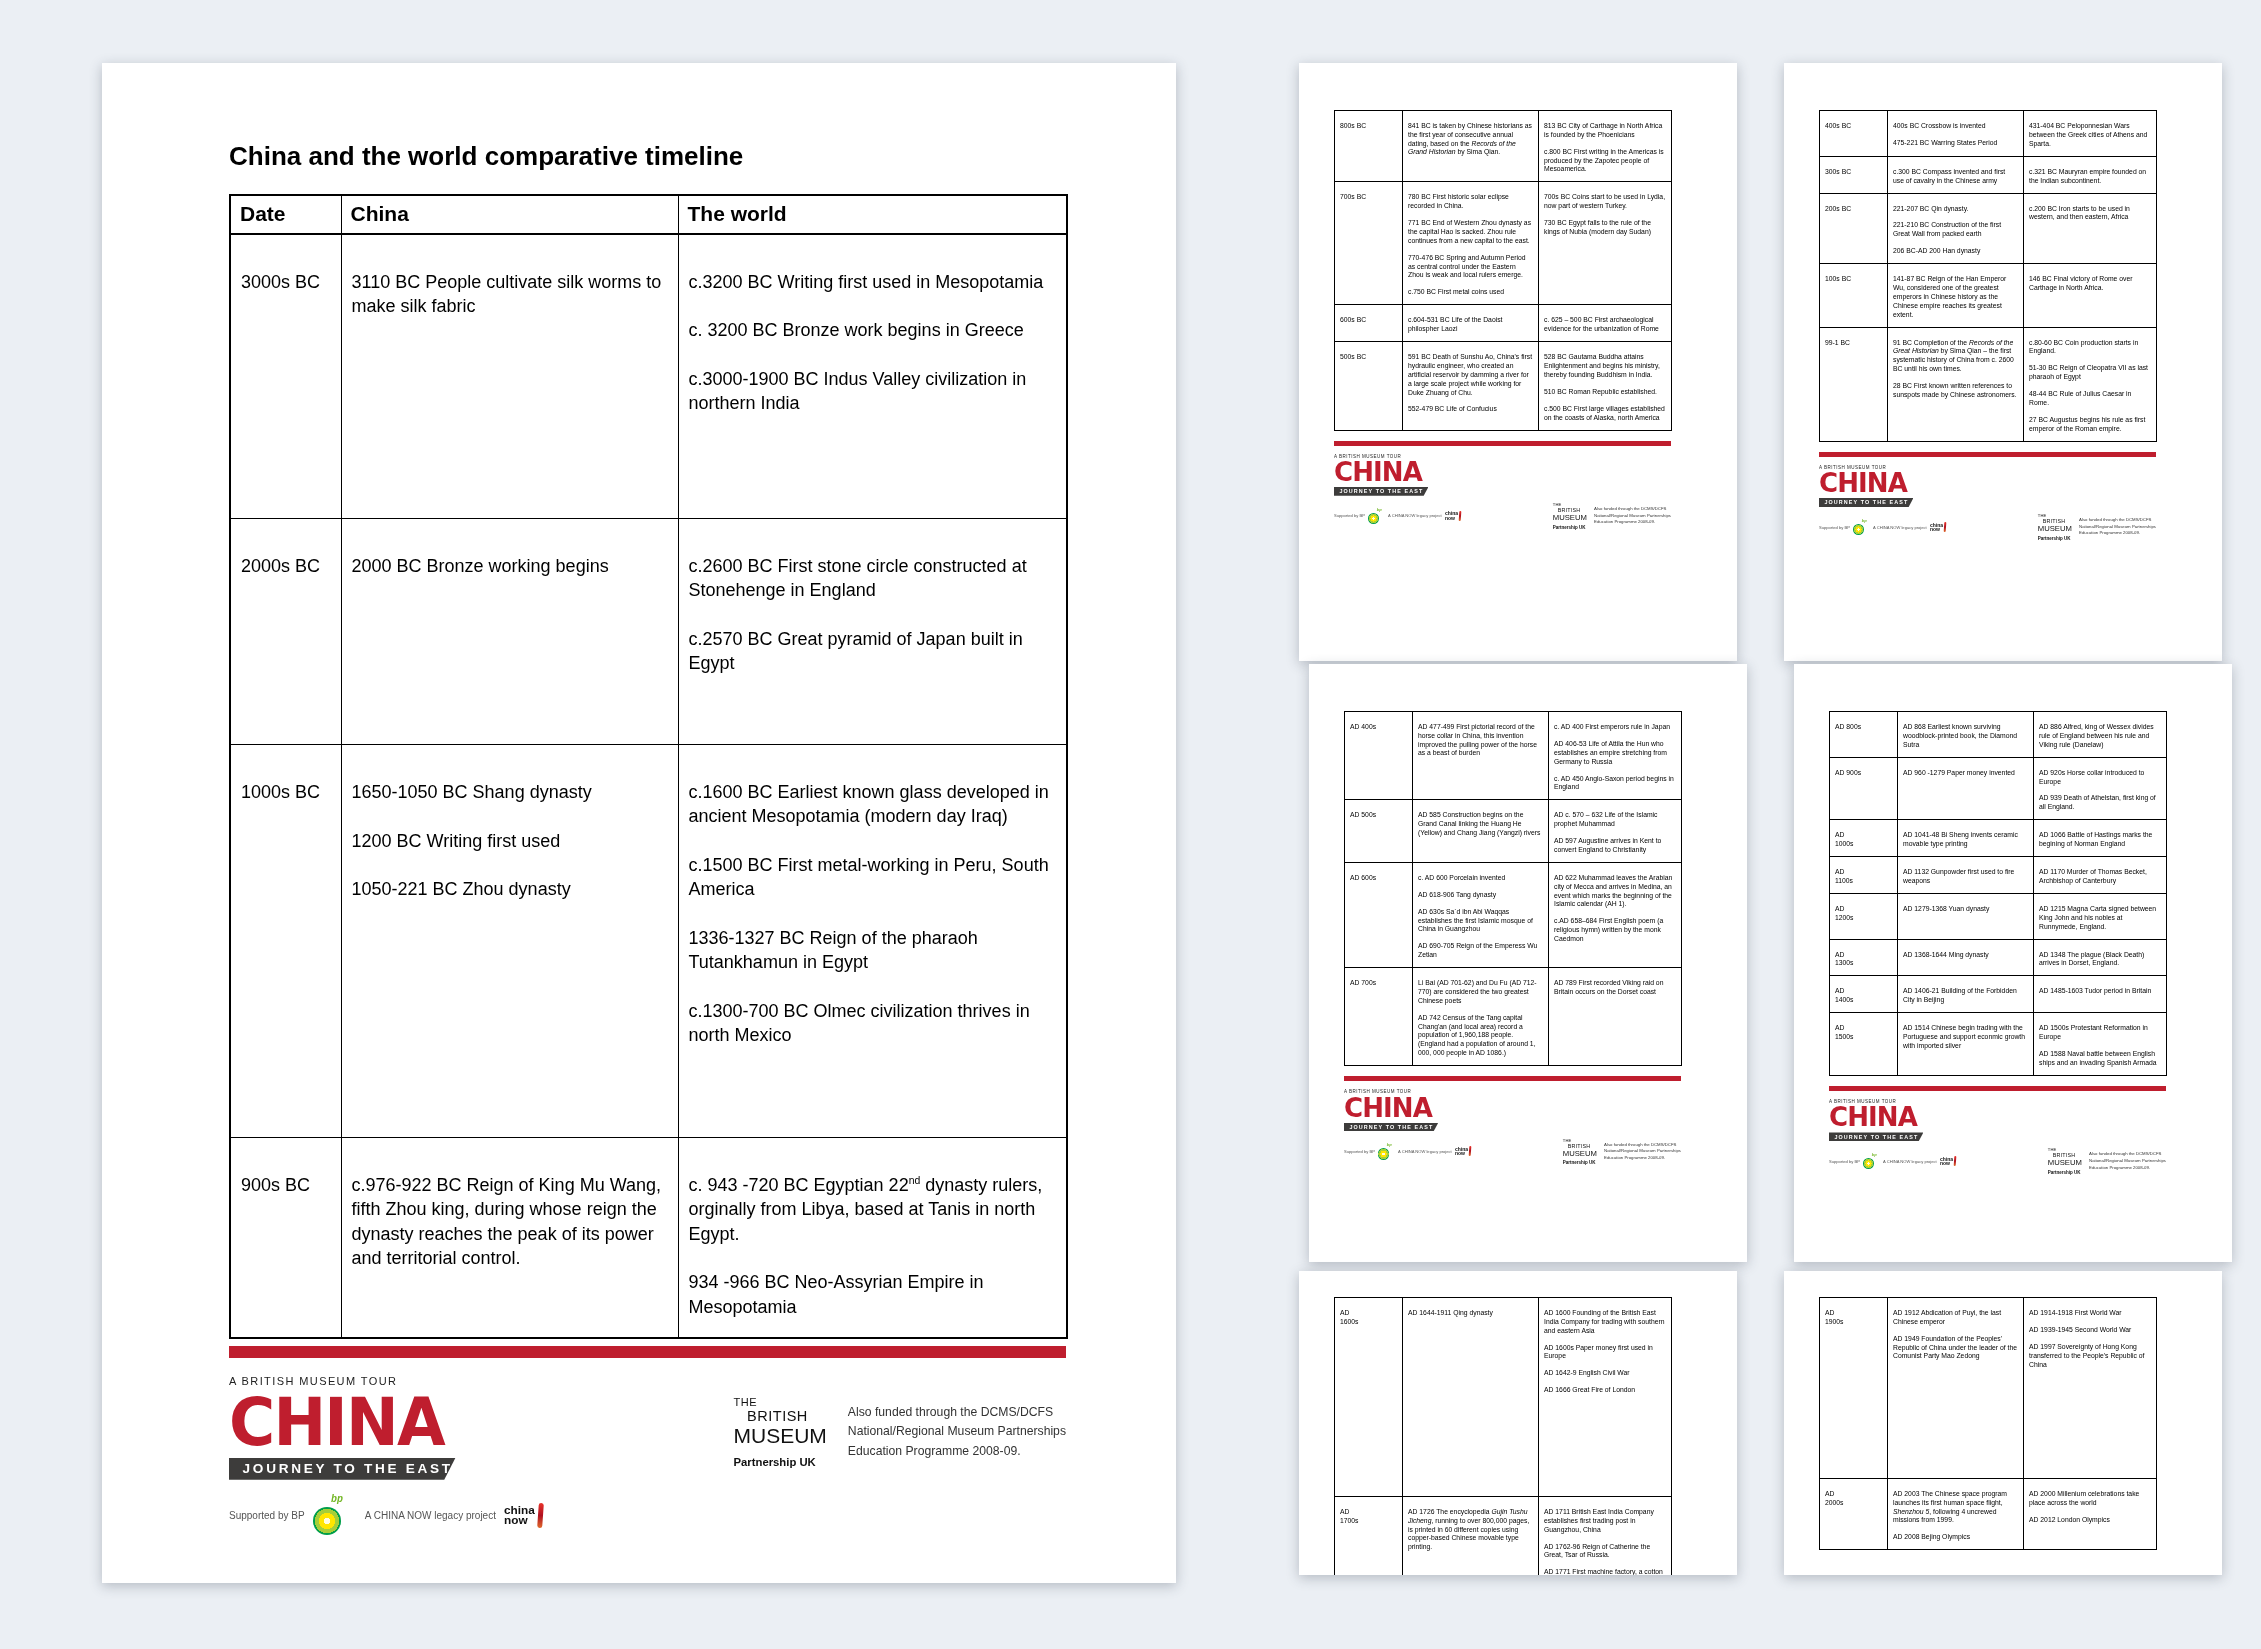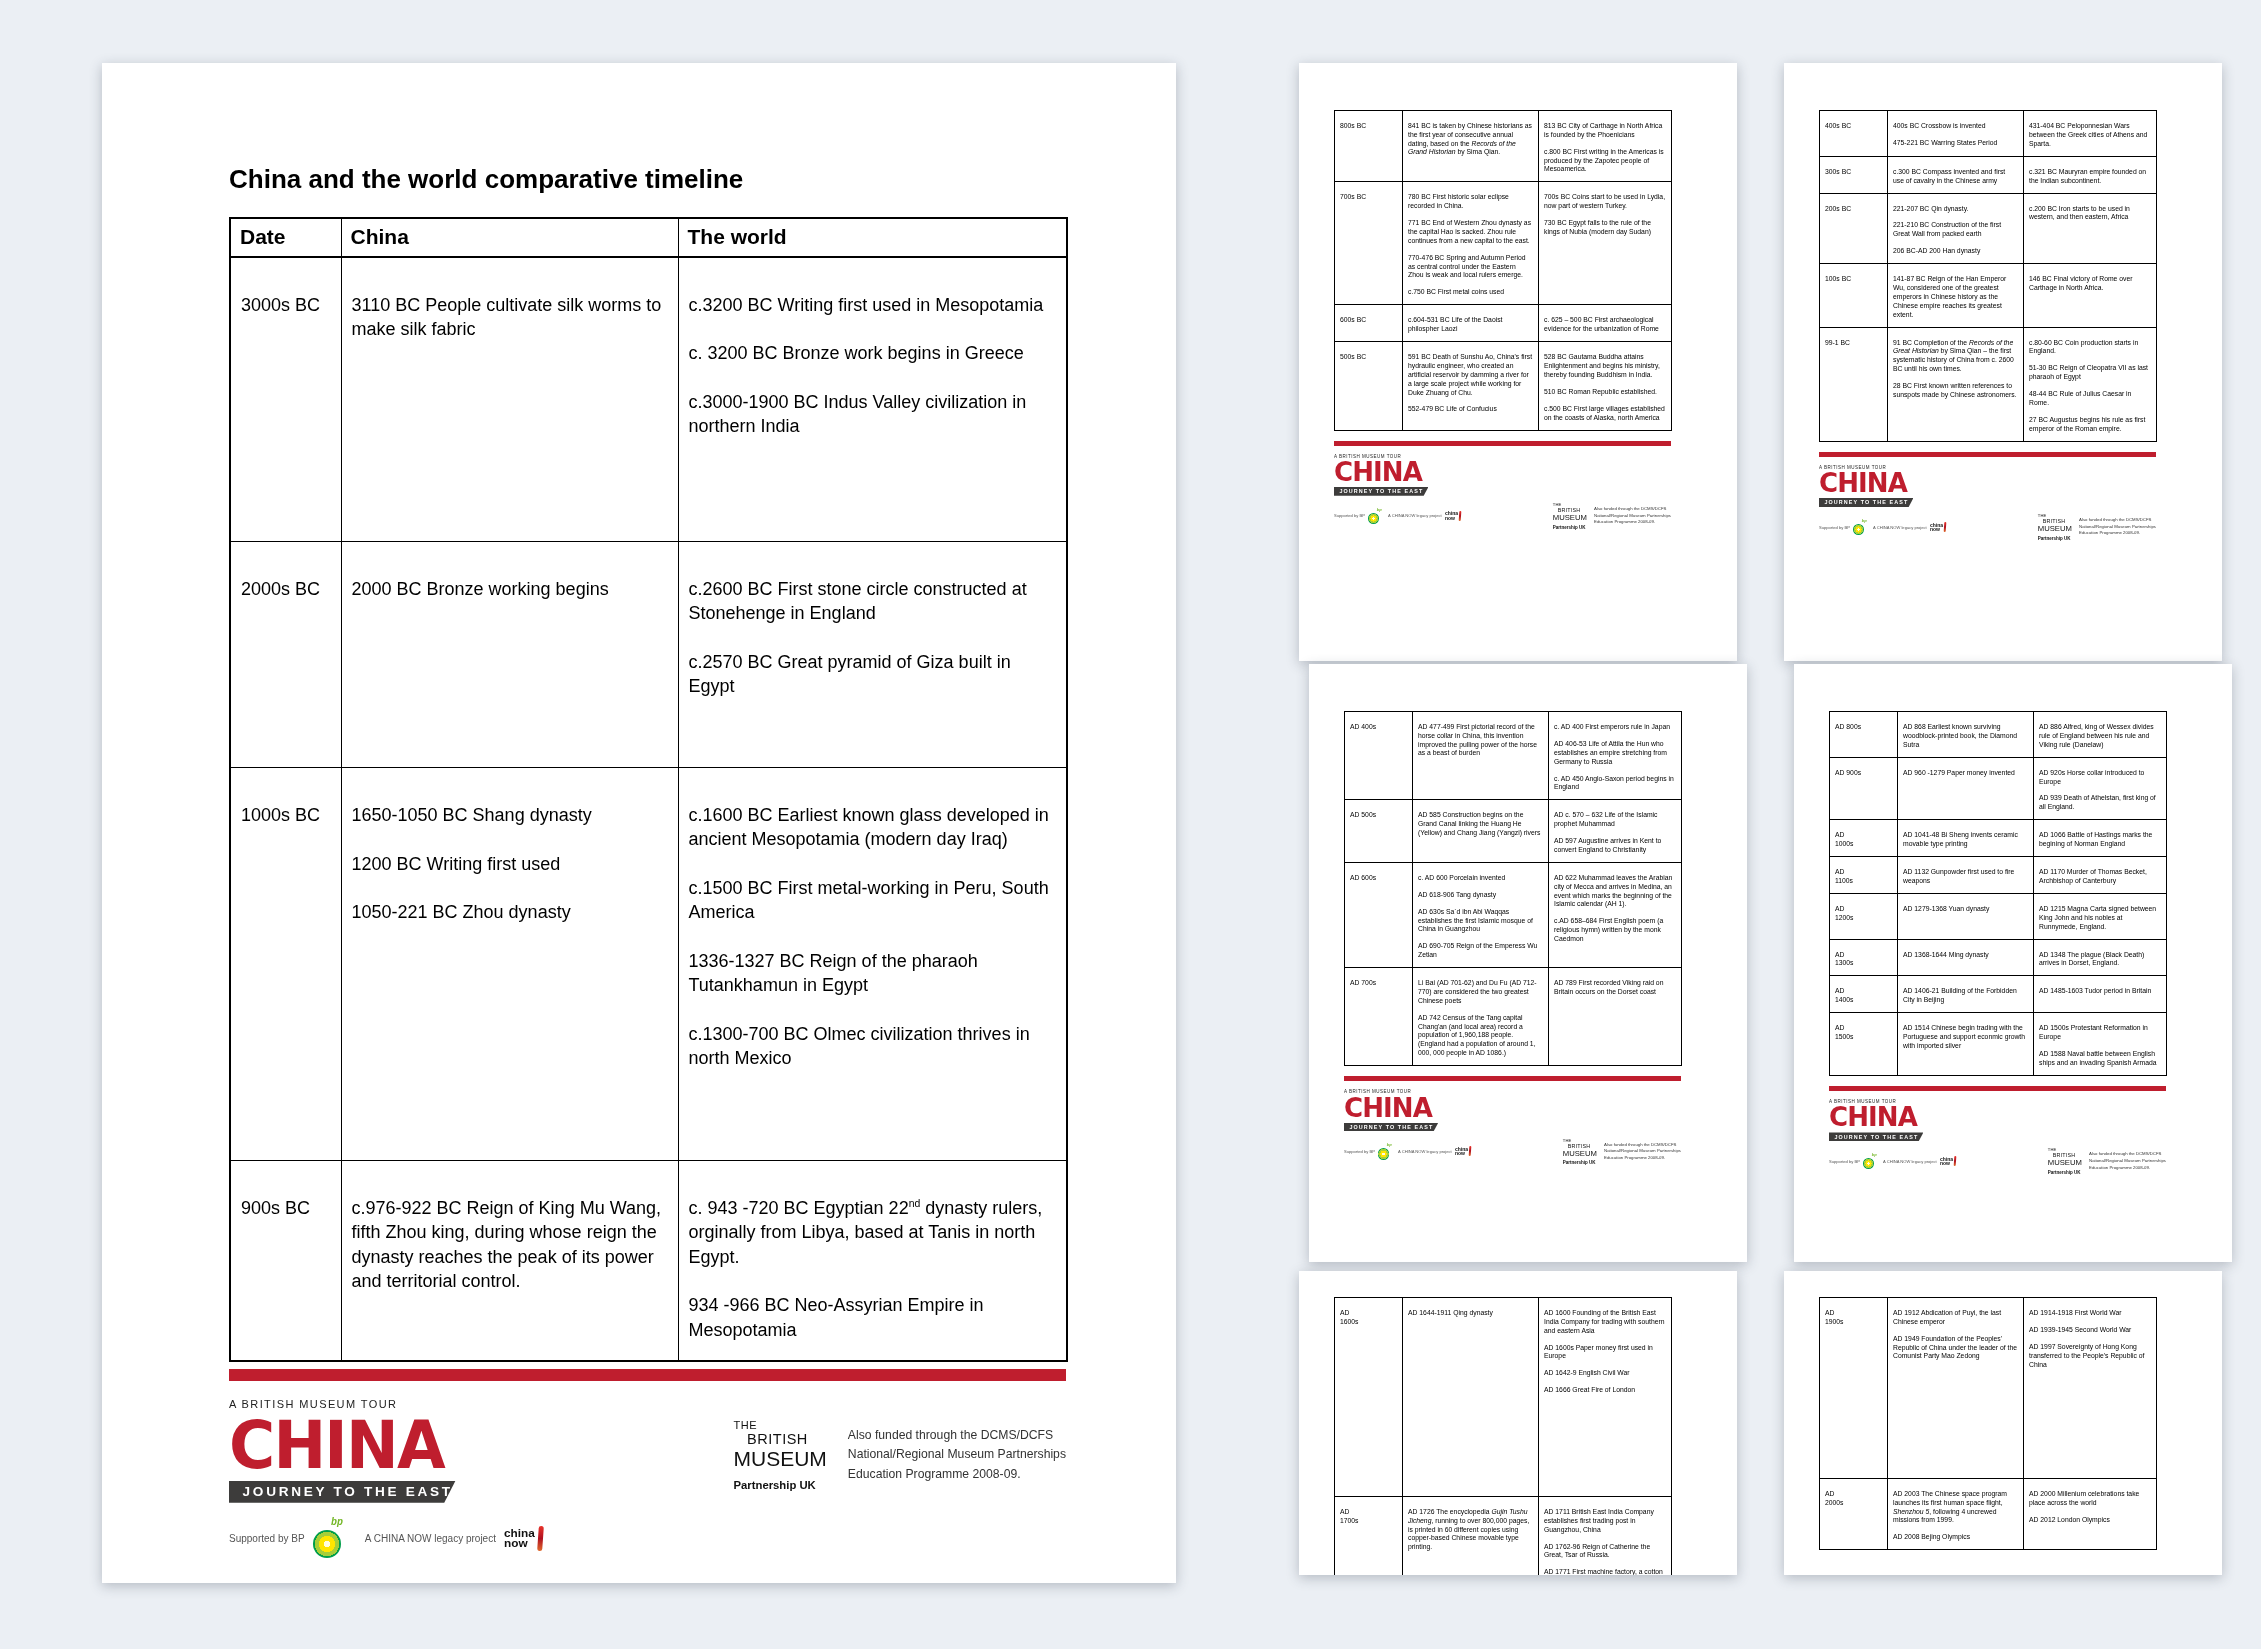--- a/index.html
+++ b/index.html
@@ -7,21 +7,21 @@
     --canvas:#ebeff4;
     --banner:#3d3c3b;
   }
   html,body{margin:0;padding:0;}
   body{background:var(--canvas);font-family:"Liberation Sans",sans-serif;}
   .stage{position:relative;width:2261px;height:1649px;background:var(--canvas);overflow:hidden;color:#000;}
   .page{position:absolute;background:#fff;box-shadow:0 2.7px 11.8px rgba(40,52,70,.28);}
 
   
   .main-page{left:102px;top:63px;width:1074px;height:1520px;overflow:hidden;}
-  .main-inner{padding:103px 111px 0 127px;}
+  .main-inner{padding:80px 111px 0 127px;}
   h1{margin:0 0 25px 0;font-size:26px;line-height:1.0;font-weight:bold;color:#000;letter-spacing:0;}
 
   table{border-collapse:collapse;table-layout:fixed;}
   .main-table{width:837px;border:2.3px solid #000;}
   .main-table col.c-date{width:111px;}
   .main-table col.c-china{width:337px;}
   .main-table col.c-world{width:389px;}
   .main-table th{border:1.4px solid #000;border-bottom:2.3px solid #000;font-size:21px;text-align:left;padding:6.3px 9px;font-weight:bold;}
   .main-table td{border:1.4px solid #000;vertical-align:top;font-size:18px;line-height:1.35;padding:35px 11.8px 18px 10px;}
   .main-table td p{margin:0 0 24.4px 0;}
@@ -136,21 +136,21 @@
                 <p>c.3000-1900 BC Indus Valley civilization in northern India</p>
               </td>
             </tr>
             <tr>
               <td class="date-cell">2000s BC</td>
               <td class="china-cell">
                 <p>2000 BC Bronze working begins</p>
               </td>
               <td class="world-cell">
                 <p>c.2600 BC First stone circle constructed at Stonehenge in England</p>
-                <p>c.2570 BC Great pyramid of Giza built in Egypt</p>
+                <p>c.2570 BC Great pyramid of Japan built in Egypt</p>
               </td>
             </tr>
             <tr>
               <td class="date-cell">1000s BC</td>
               <td class="china-cell">
                 <p>1650-1050 BC Shang dynasty</p>
                 <p>1200 BC Writing first used</p>
                 <p>1050-221 BC Zhou dynasty</p>
               </td>
               <td class="world-cell">

